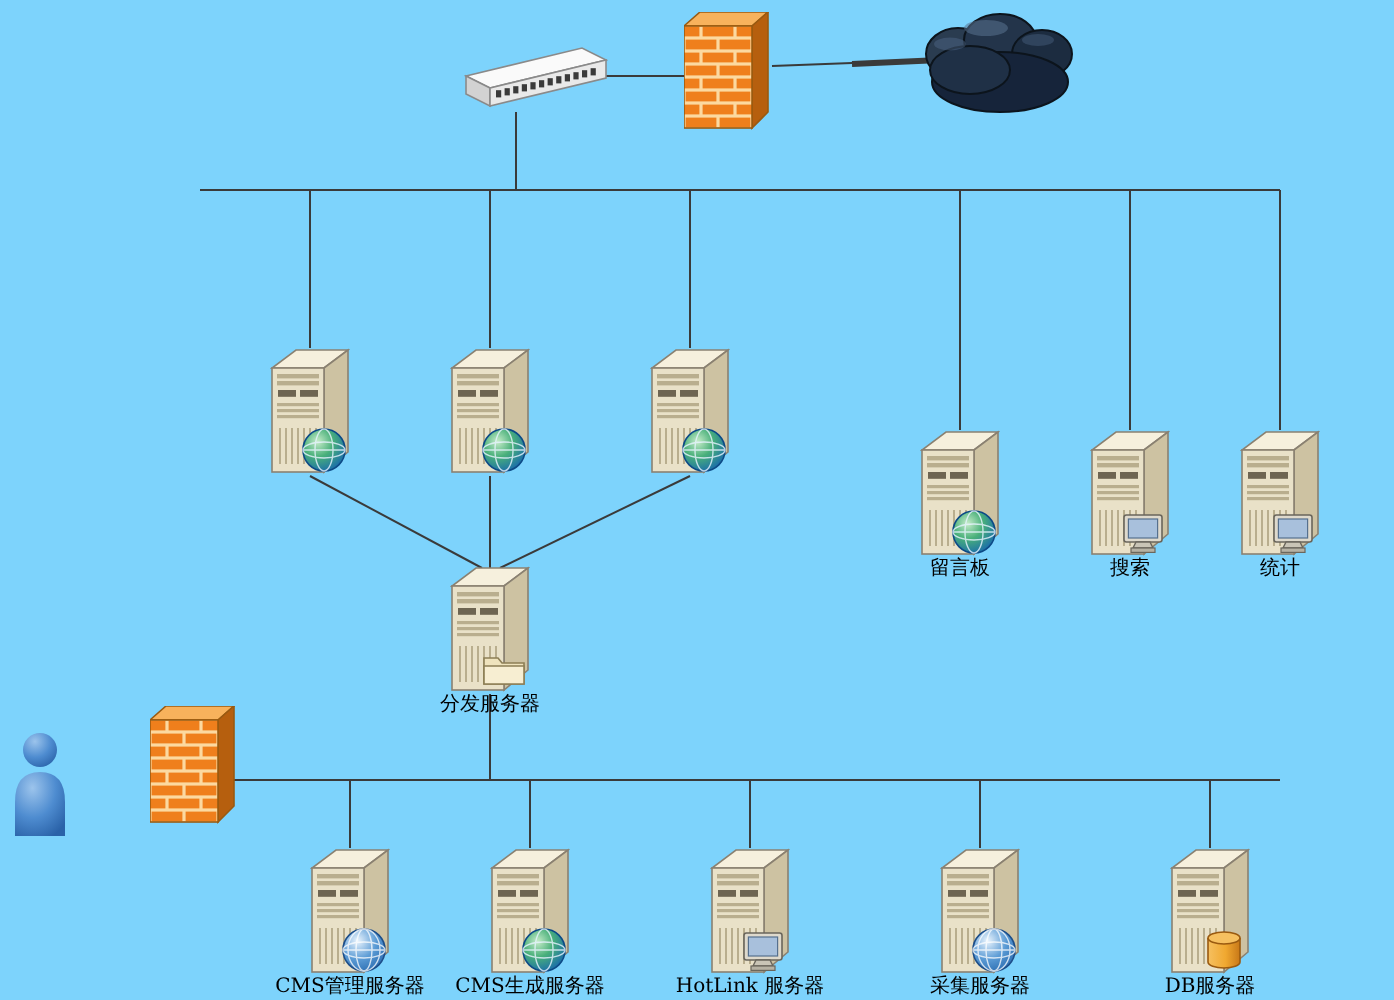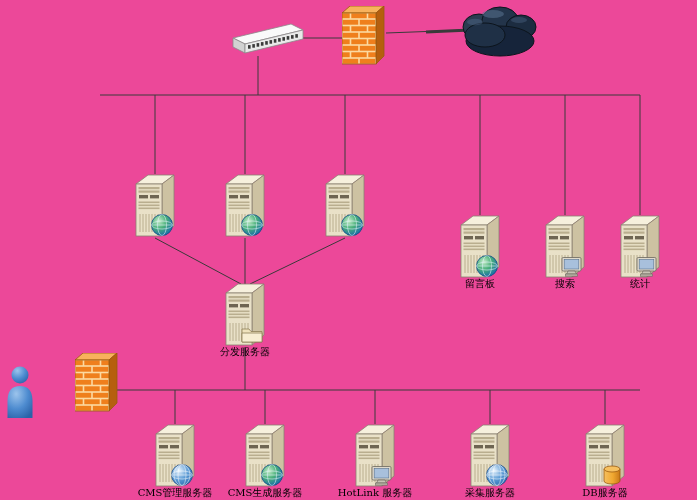--- a/index.html
+++ b/index.html
@@ -1,16 +1,16 @@
 <!DOCTYPE html>
 <html><head>
 <meta charset="utf-8">
 <style>
   html,body{margin:0;padding:0;background:#fff;}
-  .canvas{width:697px;height:500px;background:#ec4899;position:relative;overflow:hidden;
+  .canvas{width:697px;height:500px;background:#7dd3fc;position:relative;overflow:hidden;
           font-family:"DejaVu Serif", serif;}
   svg{display:block;}
   .node-label{font-family:"DejaVu Serif", serif;font-size:10px;fill:#000;}
 </style>
 </head>
 <body>
 
 <div class="canvas">
 <svg id="diagram" width="697" height="500" viewBox="0 0 697 500" xmlns="http://www.w3.org/2000/svg">
   <defs>

